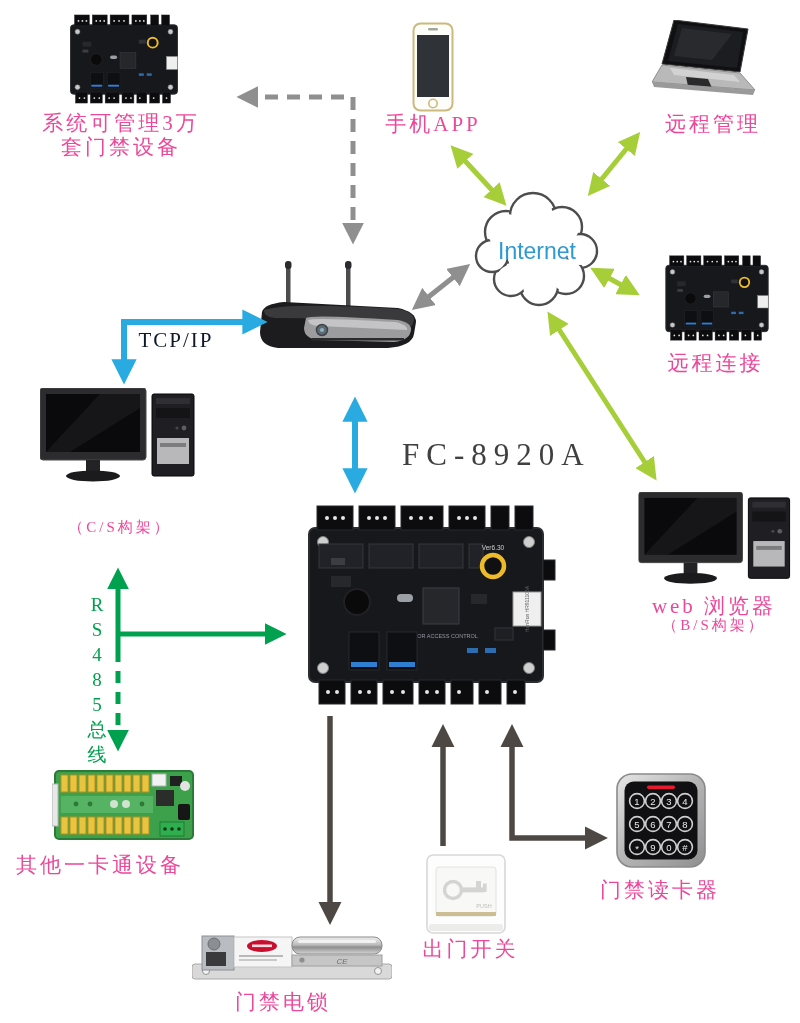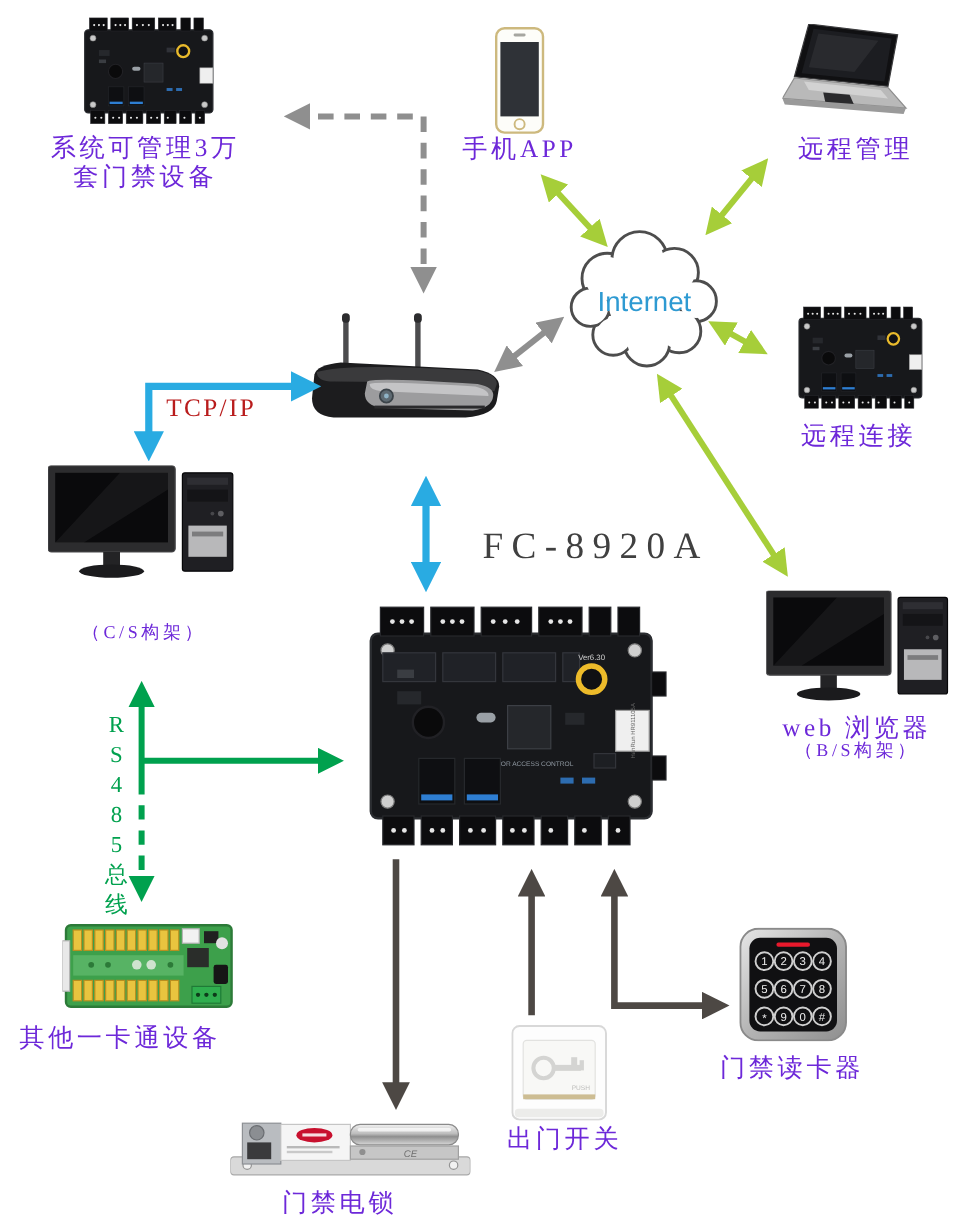--- a/index.html
+++ b/index.html
@@ -1,21 +1,21 @@
 <!DOCTYPE html>
 <html><head>
 <meta charset="utf-8">
 <style>
   html,body{margin:0;padding:0;background:#fff;}
   #canvas{position:relative;width:800px;height:1023px;background:#ffffff;overflow:hidden;
           font-family:"Liberation Serif","DejaVu Serif",serif;}
   .abs{position:absolute;}
-  .lbl{position:absolute;text-align:center;color:#6d28d9;font-size:21px;letter-spacing:3px;white-space:nowrap;}
+  .lbl{position:absolute;text-align:center;color:#ec4899;font-size:21px;letter-spacing:3px;white-space:nowrap;}
   .lbl.small{font-size:15px;}
-  .blue{color:#b91c1c;}
+  .blue{color:#0f172a;}
   .title{position:absolute;font-size:31px;letter-spacing:7px;color:#404040;}
   .rs485{position:absolute;left:84px;top:592px;width:26px;display:flex;flex-direction:column;align-items:center;
          color:#00a14e;font-size:19px;line-height:25px;letter-spacing:0;}
   svg{display:block;}
   .overlay{position:absolute;left:0;top:0;pointer-events:none;}
 </style>
 </head>
 <body>
 
 <div id="canvas">

